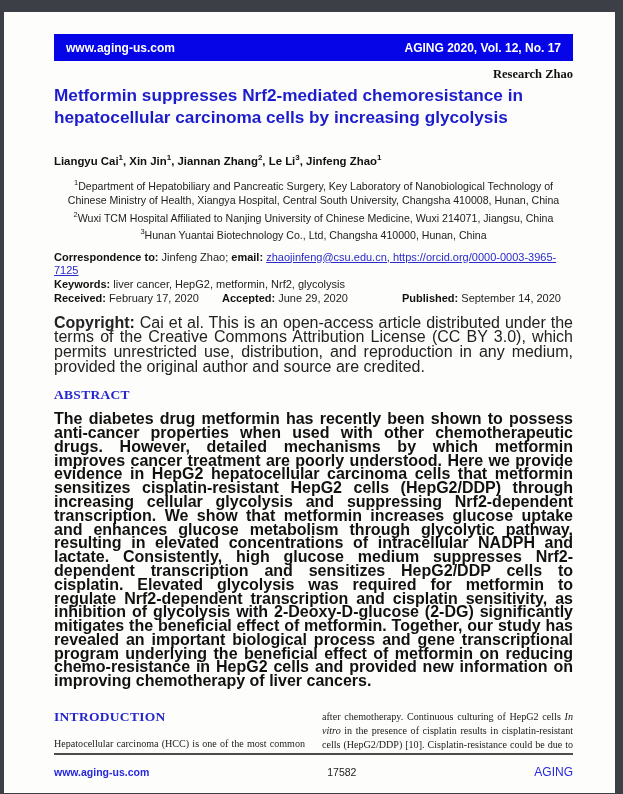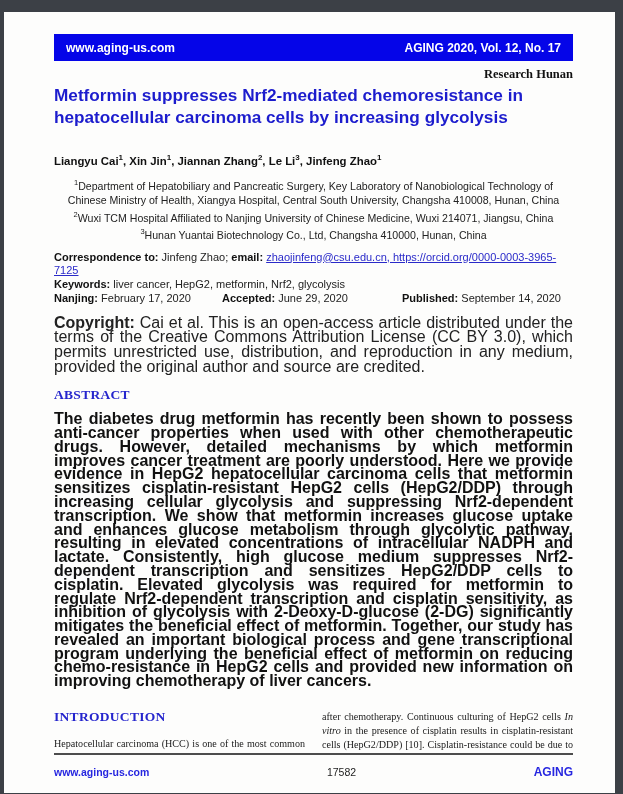--- a/index.html
+++ b/index.html
@@ -138,34 +138,34 @@
   }
   .footer-row {
     display: flex;
     justify-content: space-between;
     align-items: baseline;
     padding-top: 10px;
     font-size: 11px;
   }
   .footer-site { color: #2727e0; font-weight: bold; font-size: 10.5px; }
   .footer-page { color: #222; font-size: 10.5px; }
-  .footer-journal { color: #2727e0; font-weight: bold; font-size: 12px; }
+  .footer-journal { color: #2727e0; font-weight: normal; font-size: 12px; }
 </style>
 </head>
 <body>
 
 <div class="page">
   <div class="content">
 
     <div class="header-bar">
       <span>www.aging-us.com</span>
       <span>AGING 2020, Vol. 12, No. 17</span>
     </div>
 
-    <div class="research-paper">Research Hunan</div>
+    <div class="research-paper">Research Zhao</div>
 
     <div class="paper-title">Metformin suppresses Nrf2-mediated chemoresistance in hepatocellular carcinoma cells by increasing glycolysis</div>
 
     <div class="authors">
       <span><span>Liangyu Cai</span><sup>1</sup><span>, </span></span><span><span>Xin Jin</span><sup>1</sup><span>, </span></span><span><span>Jiannan Zhang</span><sup>2</sup><span>, </span></span><span><span>Le Li</span><sup>3</sup><span>, </span></span><span><span>Jinfeng Zhao</span><sup>1</sup><span></span></span>
     </div>
 
     <div class="affiliations">
       <div><sup>1</sup><span>Department of Hepatobiliary and Pancreatic Surgery, Key Laboratory of Nanobiological Technology of Chinese Ministry of Health, Xiangya Hospital, Central South University, Changsha 410008, Hunan, China</span></div>
       <div><sup>2</sup><span>Wuxi TCM Hospital Affiliated to Nanjing University of Chinese Medicine, Wuxi 214071, Jiangsu, China</span></div>
@@ -173,21 +173,21 @@
     </div>
 
     <div class="meta">
       <div>
         <b>Correspondence to:</b><span> Jinfeng Zhao; </span><b>email: </b><span class="link">zhaojinfeng@csu.edu.cn, https://orcid.org/0000-0003-3965-7125</span>
       </div>
       <div>
         <b>Keywords:</b><span> liver cancer, HepG2, metformin, Nrf2, glycolysis</span>
       </div>
       <div class="dates">
-        <span class="date-pair d1"><b>Nanjing:</b><span> February 17, 2020</span></span><span class="date-pair d2"><b>Accepted:</b><span> June 29, 2020</span></span><span class="date-pair"><b>Published:</b><span> September 14, 2020</span></span>
+        <span class="date-pair d1"><b>Received:</b><span> February 17, 2020</span></span><span class="date-pair d2"><b>Accepted:</b><span> June 29, 2020</span></span><span class="date-pair"><b>Published:</b><span> September 14, 2020</span></span>
       </div>
     </div>
 
     <div class="copyright">
       <b>Copyright:</b><span> Cai et al. This is an open-access article distributed under the terms of the Creative Commons Attribution License (CC BY 3.0), which permits unrestricted use, distribution, and reproduction in any medium, provided the original author and source are credited.</span>
     </div>
 
     <div class="section-heading abstract-heading">ABSTRACT</div>
 
     <div class="abstract-body">The diabetes drug metformin has recently been shown to possess anti-cancer properties when used with other chemotherapeutic drugs. However, detailed mechanisms by which metformin improves cancer treatment are poorly understood. Here we provide evidence in HepG2 hepatocellular carcinoma cells that metformin sensitizes cisplatin-resistant HepG2 cells (HepG2/DDP) through increasing cellular glycolysis and suppressing Nrf2-dependent transcription. We show that metformin increases glucose uptake and enhances glucose metabolism through glycolytic pathway, resulting in elevated concentrations of intracellular NADPH and lactate. Consistently, high glucose medium suppresses Nrf2-dependent transcription and sensitizes HepG2/DDP cells to cisplatin. Elevated glycolysis was required for metformin to regulate Nrf2-dependent transcription and cisplatin sensitivity, as inhibition of glycolysis with 2-Deoxy-D-glucose (2-DG) significantly mitigates the beneficial effect of metformin. Together, our study has revealed an important biological process and gene transcriptional program underlying the beneficial effect of metformin on reducing chemo-resistance in HepG2 cells and provided new information on improving chemotherapy of liver cancers.</div>

